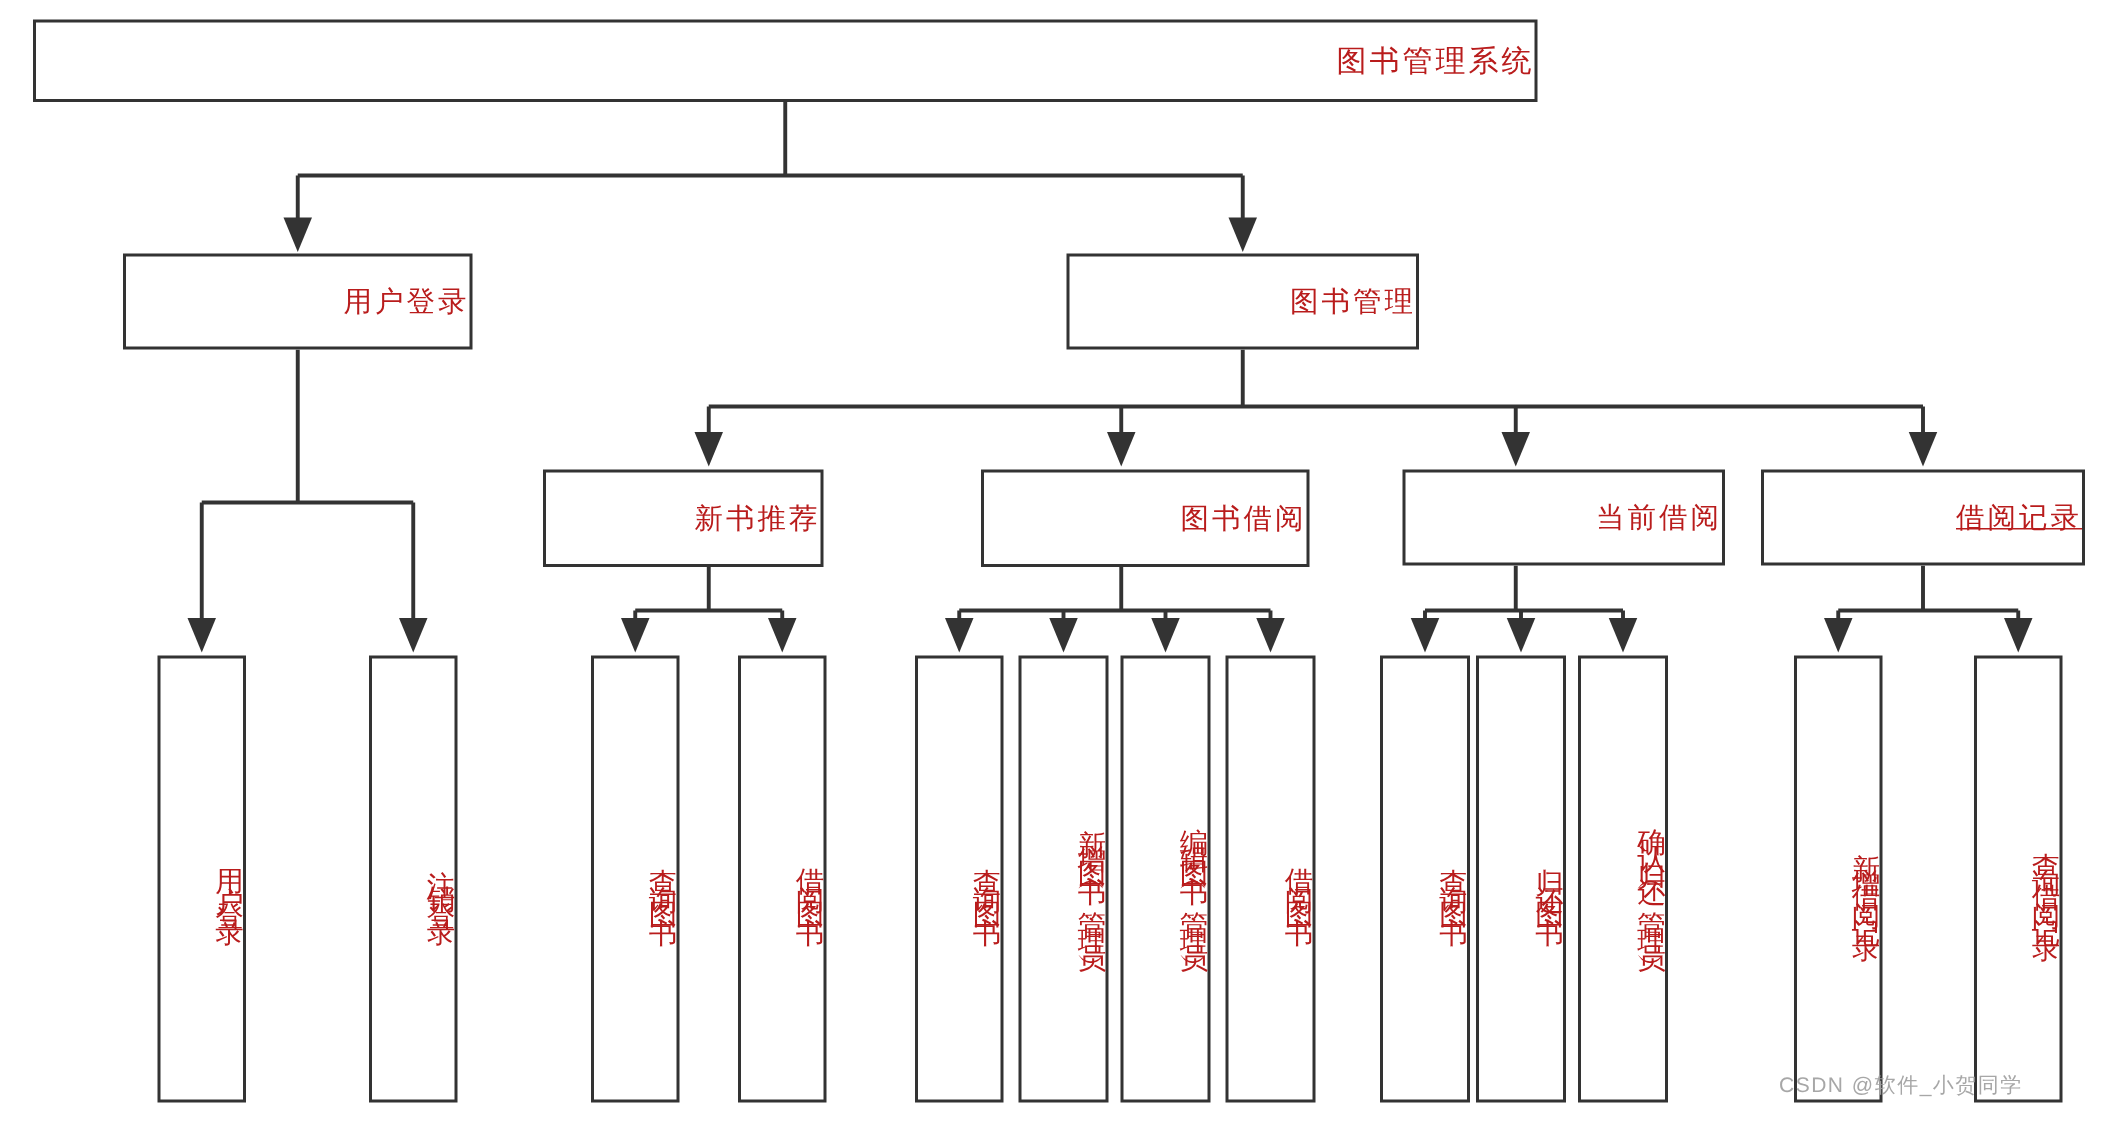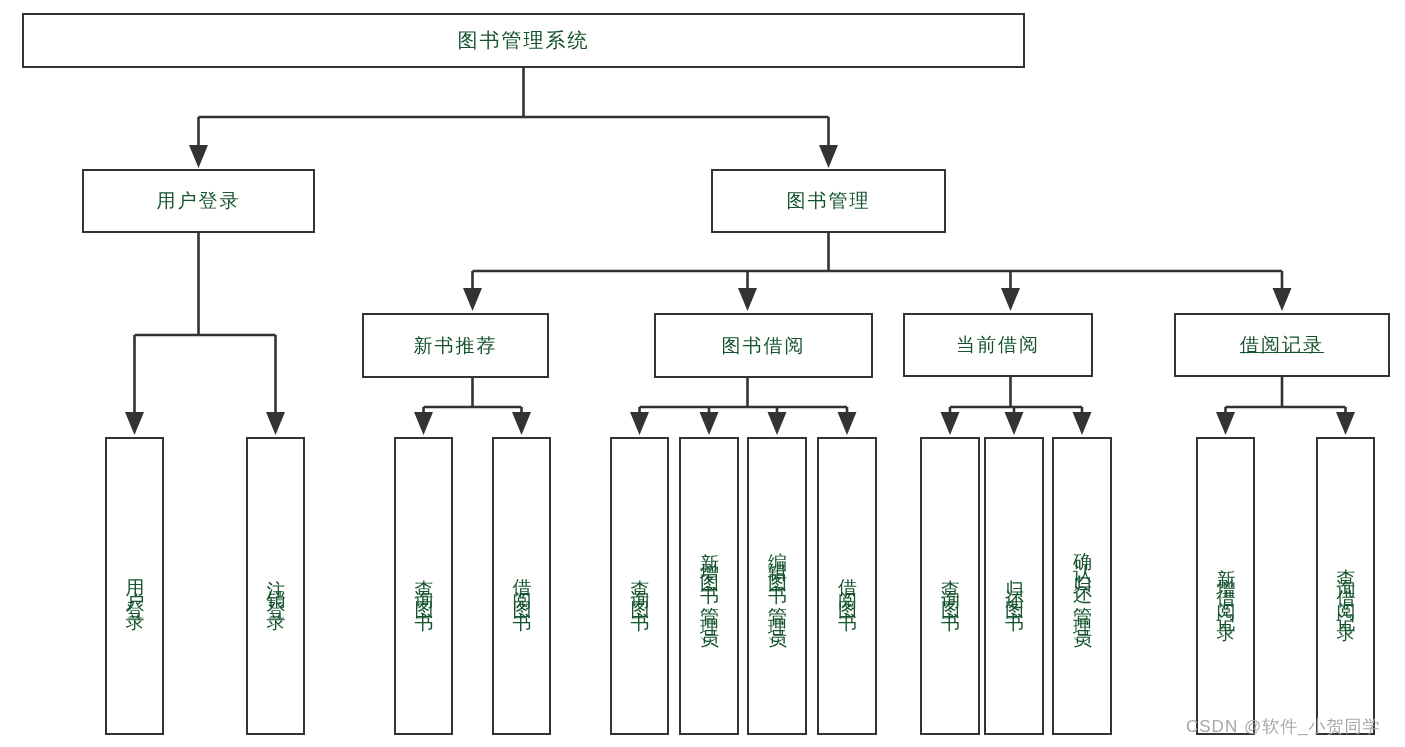--- a/index.html
+++ b/index.html
@@ -13,41 +13,41 @@
     overflow: hidden;
   }
   svg.wires { position: absolute; left: 0; top: 0; }
   .node {
     position: absolute;
     box-sizing: border-box;
     border: 2.5px solid #333333;
     background: #ffffff;
     display: flex;
     align-items: center;
-    justify-content: center;
+    justify-content: flex-end;
     font-size: 19px;
-    color: #14532d;
+    color: #b91c1c;
   }
   .node.h span {
     letter-spacing: 2px;
     white-space: nowrap;
   }
   .node.root span { font-size: 20px; }
   .node.v span {
     writing-mode: vertical-rl;
     text-orientation: mixed;
     letter-spacing: 11px;
     line-height: 1.1;
     font-size: 19px;
   }
   .watermark {
     position: absolute;
     left: 1186px;
     top: 715px;
-    font-size: 17px;
+    font-size: 14px;
     letter-spacing: 1px;
     color: rgba(162,162,162,0.95);
     z-index: 5;
     white-space: nowrap;
   }
 </style>
 </head>
 <body>
 
 <div class="canvas">
@@ -109,21 +109,21 @@
   <div class="node h" style="left:711px; top:169px; width:235px; height:64px;">
     <span>图书管理</span>
   </div>
 
   <div class="node h" style="left:362px; top:313px; width:187px; height:65px;">
     <span>新书推荐</span>
   </div>
   <div class="node h" style="left:638px; top:313px; width:219px; height:65px;margin-left:16px;">
     <span>图书借阅</span>
   </div>
-  <div class="node h" style="left:903px; top:313px; width:190px; height:64px;">
+  <div class="node h" style="left:935px; top:313px; width:215px; height:64px;">
     <span>当前借阅</span>
   </div>
   <div class="node h" style="left:1174px; top:313px; width:216px; height:64px;text-decoration:underline;">
     <span>借阅记录</span>
   </div>
 
   <div class="node v" style="left:105px; top:437px; width:59px; height:298px;">
     <span>用户登录</span>
   </div>
   <div class="node v" style="left:246px; top:437px; width:59px; height:298px;">

